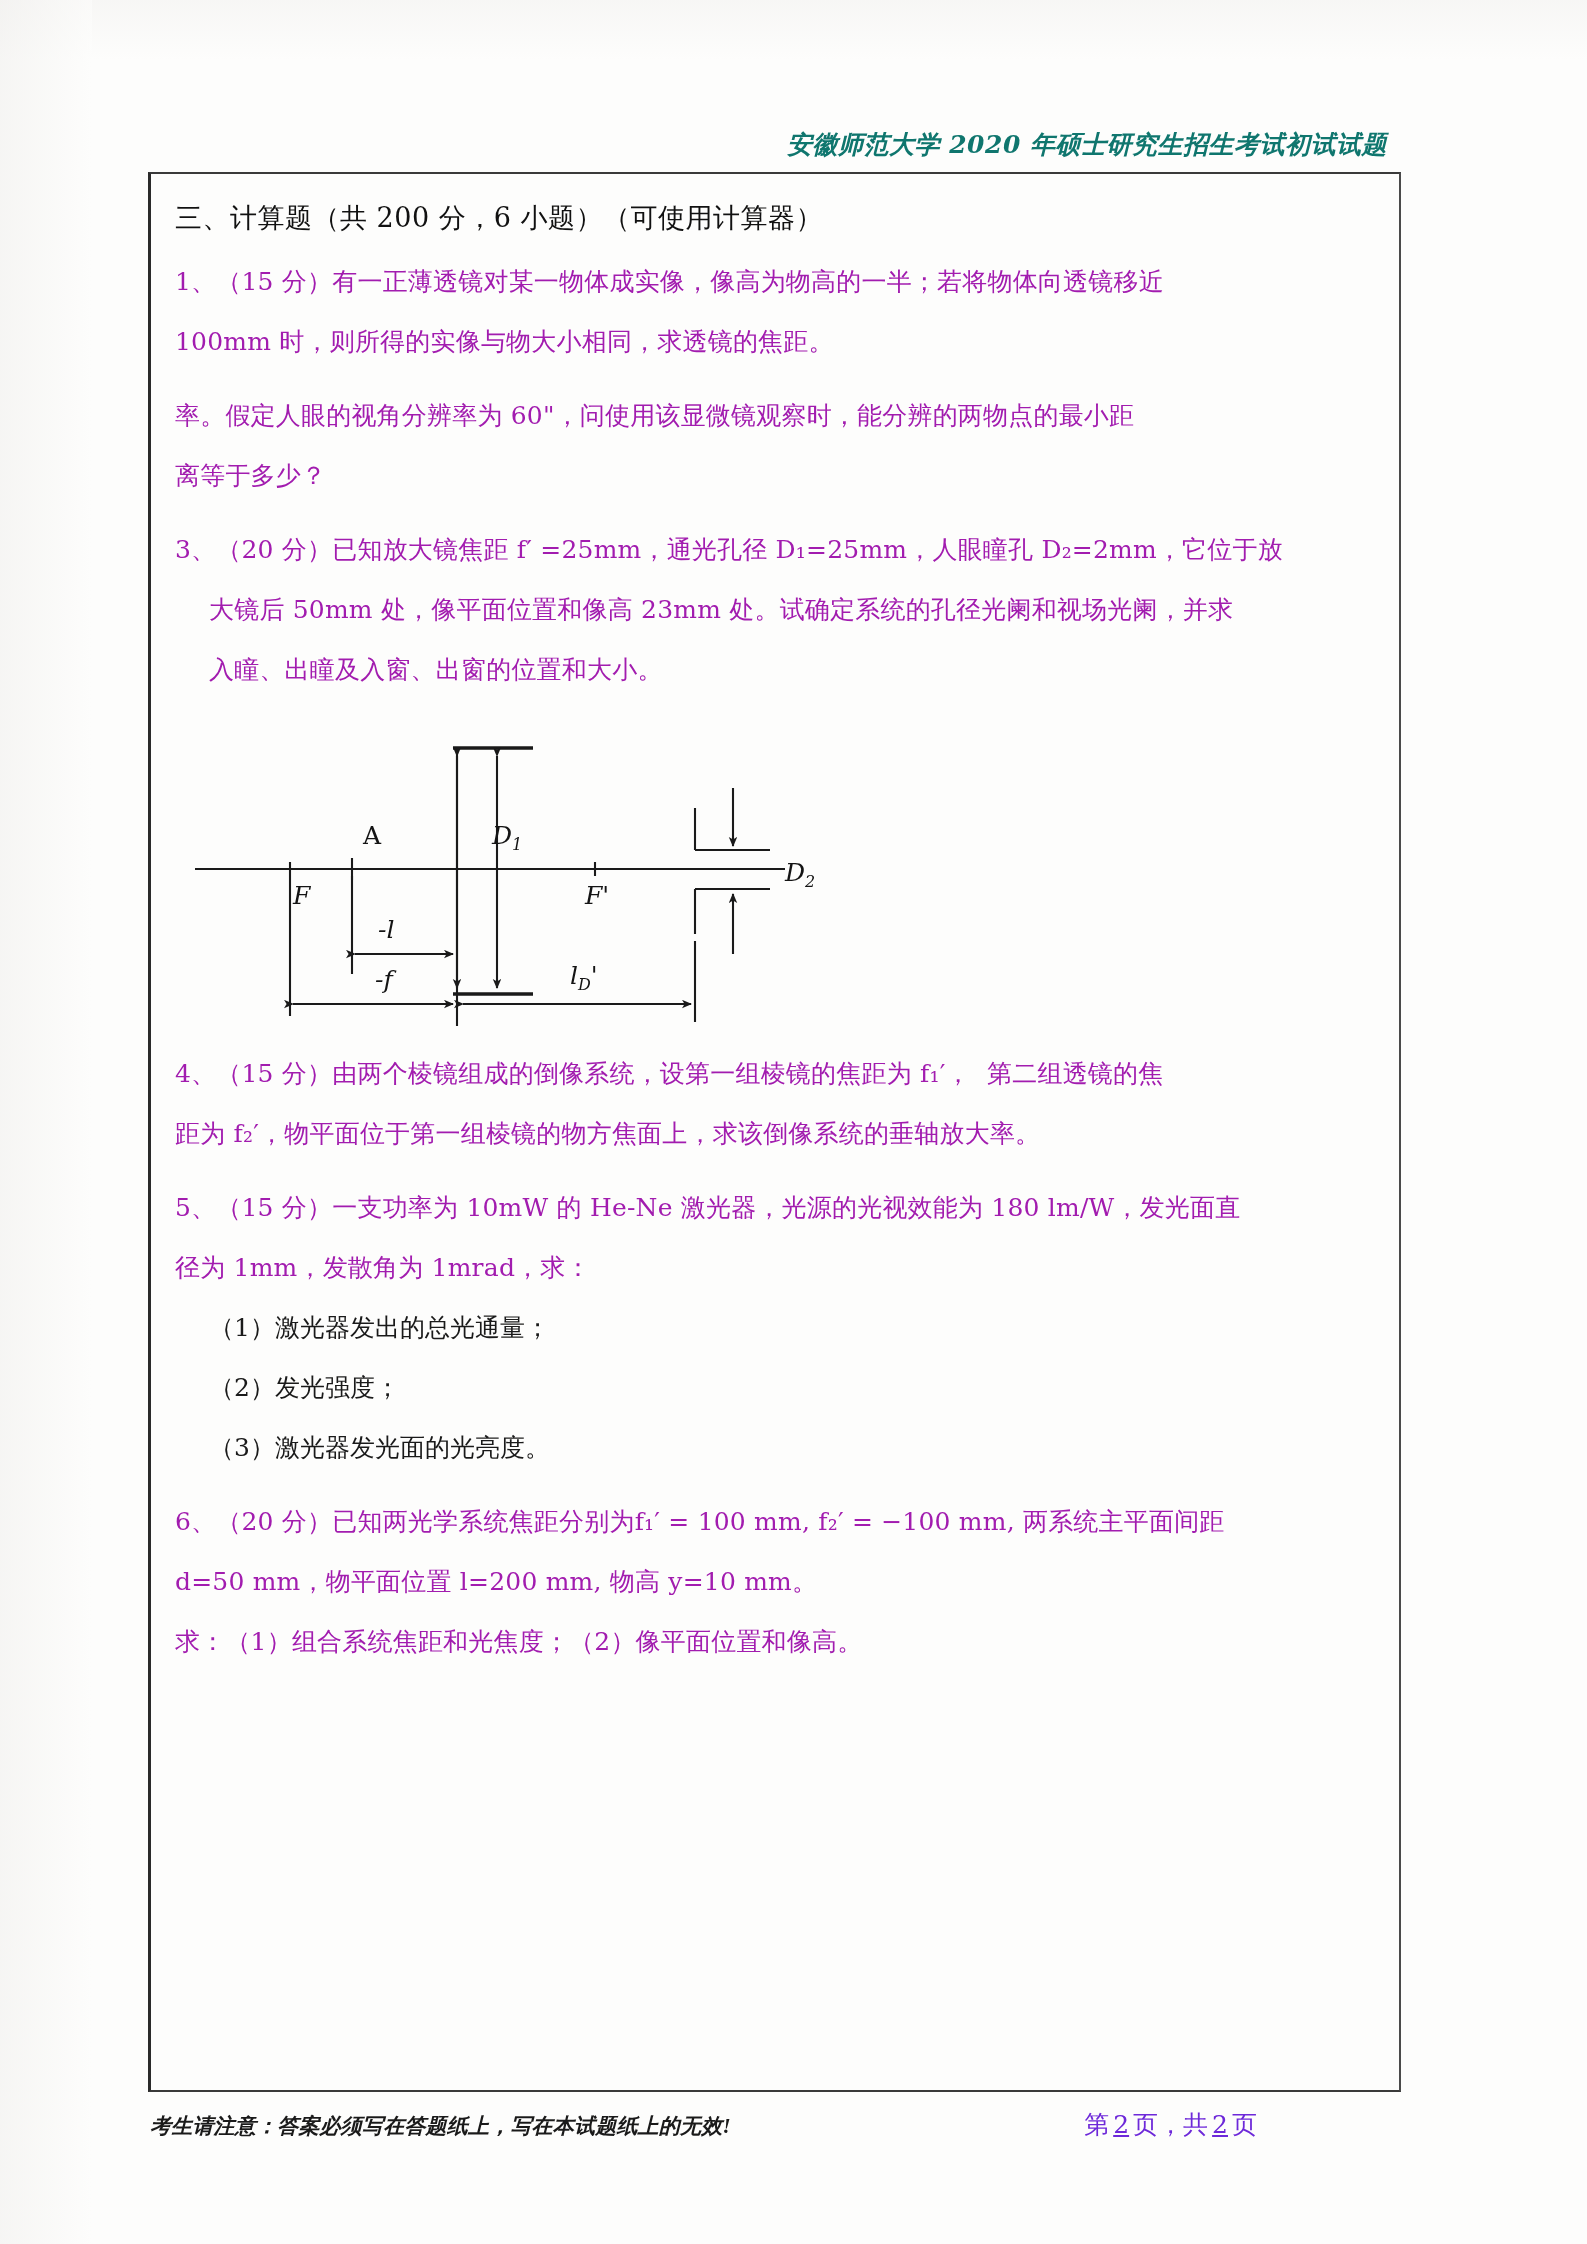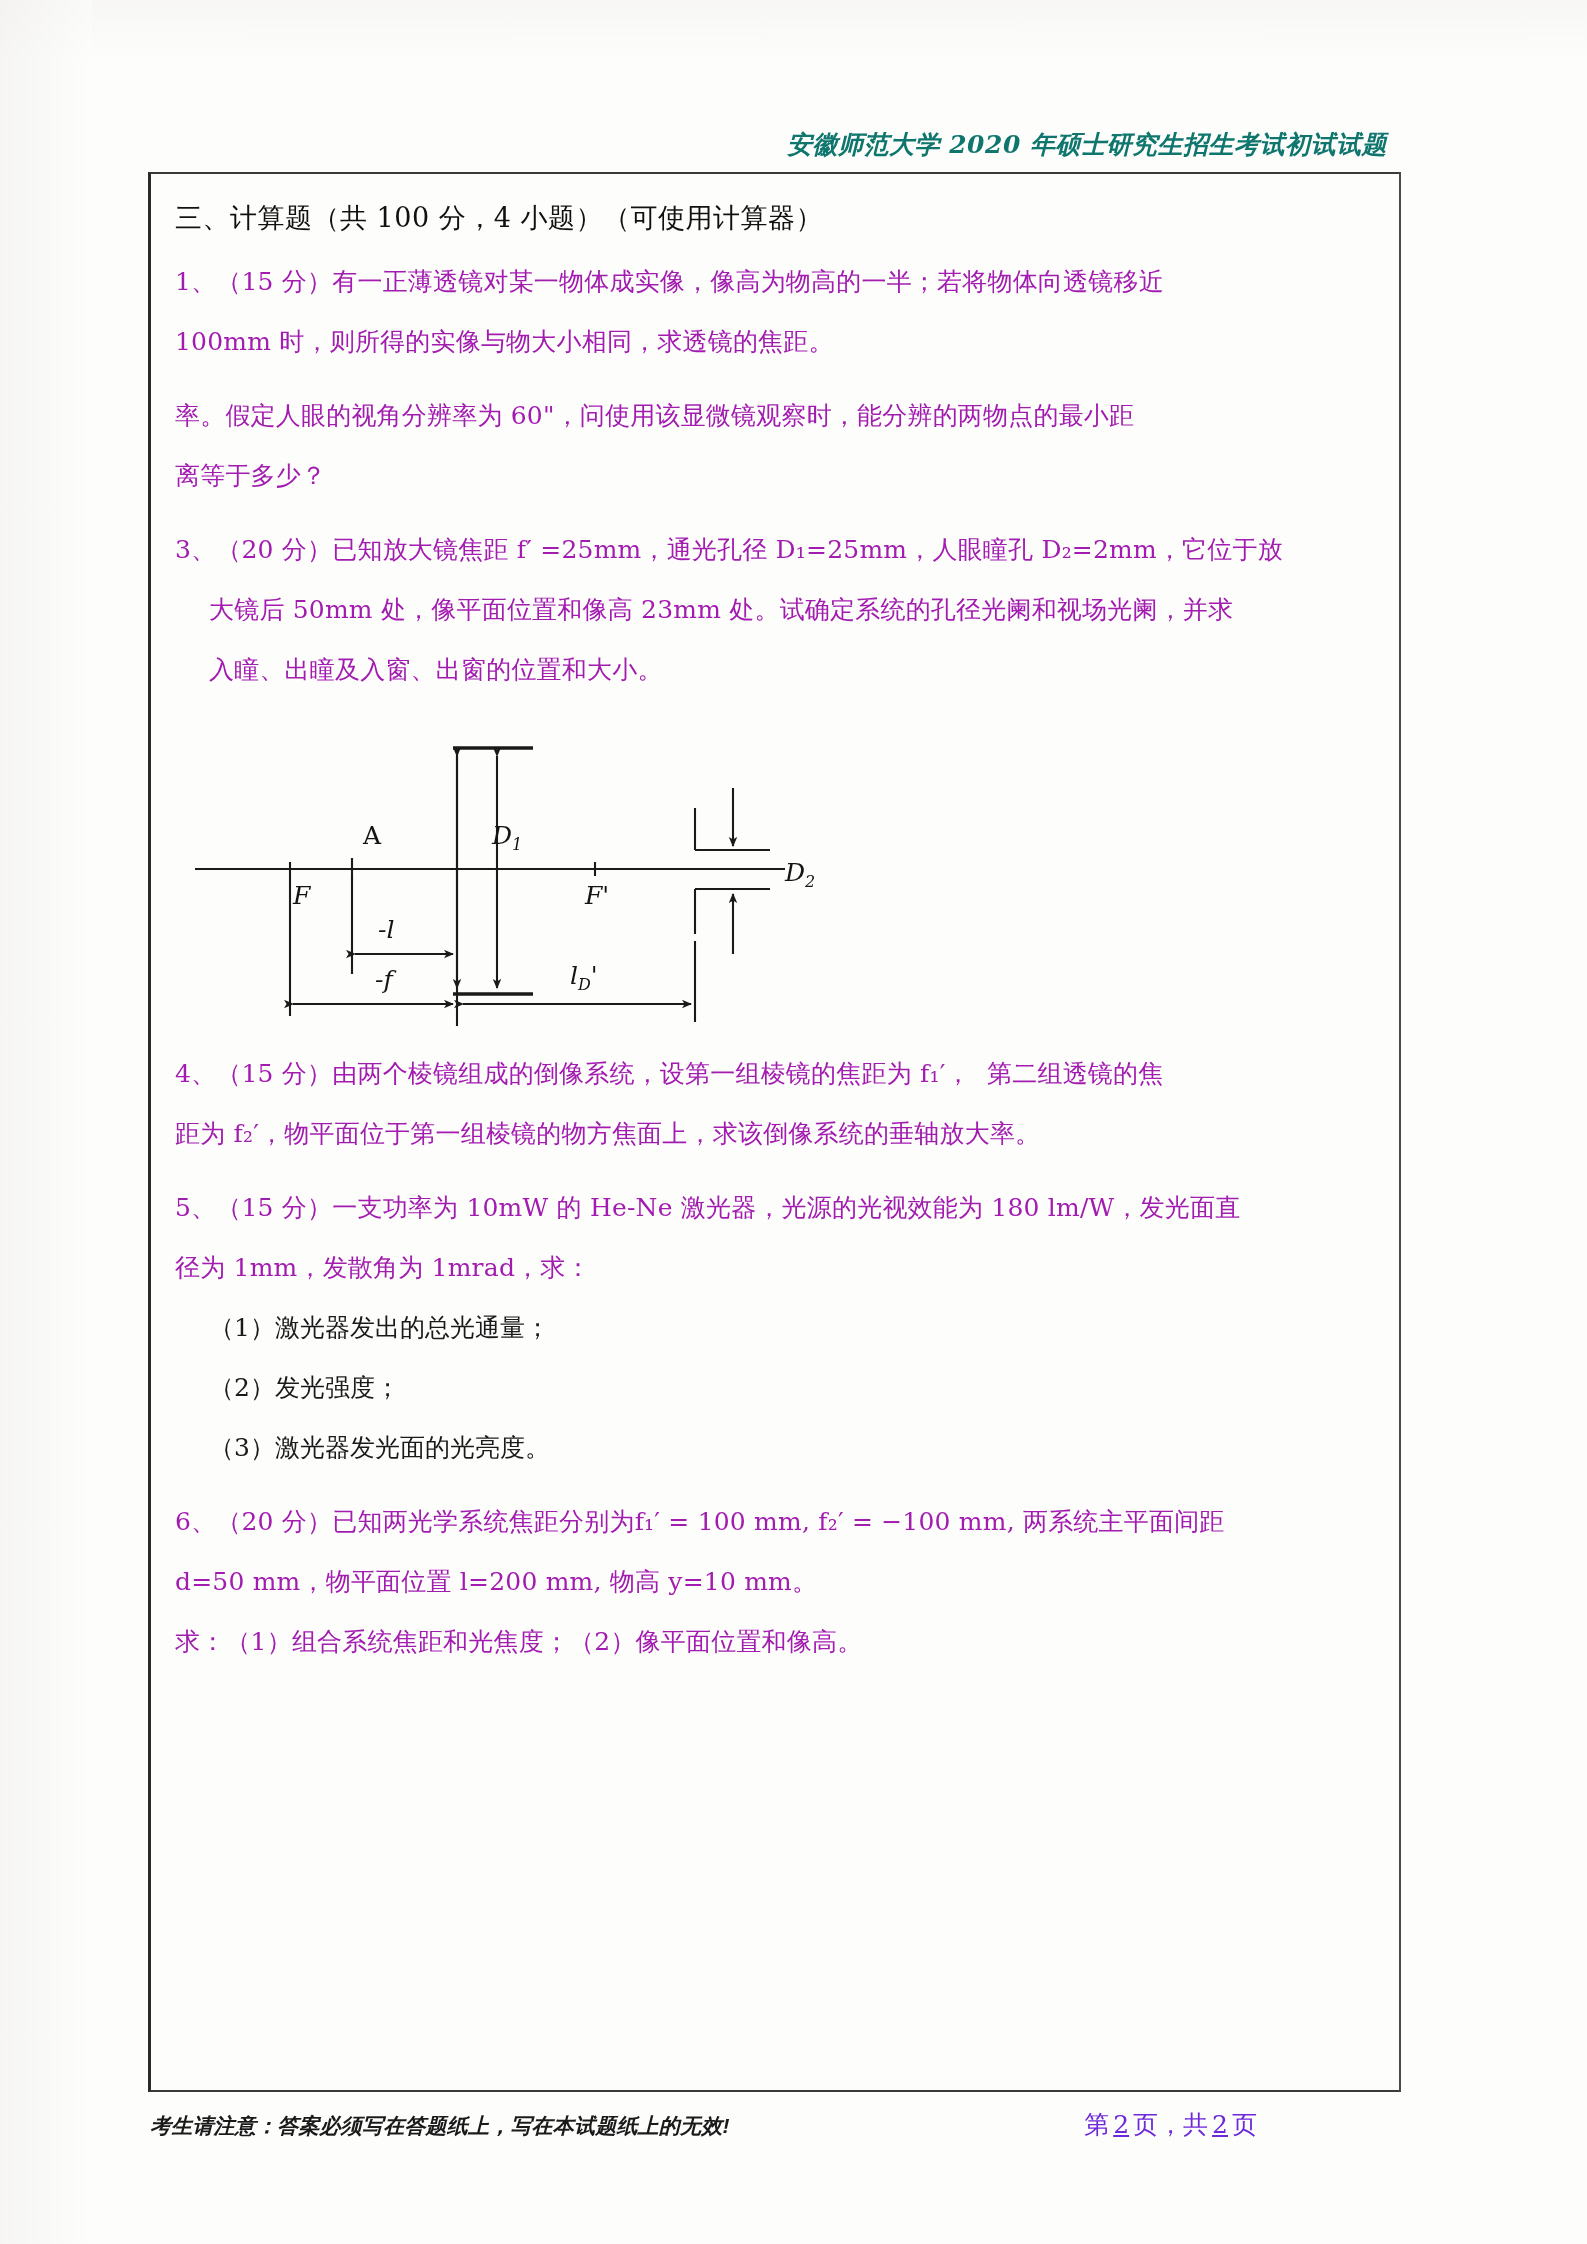--- a/index.html
+++ b/index.html
@@ -102,21 +102,21 @@
   .doc-footer {
     position: absolute;
     left: 150px;
     right: 150px;
     top: 2108px;
     display: flex;
     align-items: baseline;
     justify-content: space-between;
   }
   .footer-note {
-    font-family: Liberation Sans, sans-serif;
+    font-family: Liberation Serif, serif;
     font-style: italic;
     font-weight: 700;
     font-size: 21px;
     color: #1a1a1a;
     letter-spacing: 0.2px;
   }
   .footer-page {
     font-family: "DejaVu Serif", "Liberation Serif", serif;
     font-size: 25px;
     color: #6d28d9;
@@ -145,21 +145,21 @@
 
 <div class="page">
   <div class="scan-edge-t"></div>
   <div class="scan-edge-l"></div>
 
   <div class="doc-header">安徽师范大学 2020 年硕士研究生招生考试初试试题</div>
 
   <div class="frame">
     <div class="frame-inner">
 
-      <div class="section-title">三、计算题（共 100 分，4 小题）（可使用计算器）</div>
+      <div class="section-title">三、计算题（共 200 分，6 小题）（可使用计算器）</div>
 
       <div class="q">
         <span class="ln">1、（15 分）有一正薄透镜对某一物体成实像，像高为物高的一半；若将物体向透镜移近</span>
         <span class="ln">100mm 时，则所得的实像与物大小相同，求透镜的焦距。</span>
       </div>
       <div class="spacer-sm"></div>
 
       <div class="q">
         <span class="ln">率。假定人眼的视角分辨率为 60"，问使用该显微镜观察时，能分辨的两物点的最小距</span>
         <span class="ln">离等于多少？</span>

